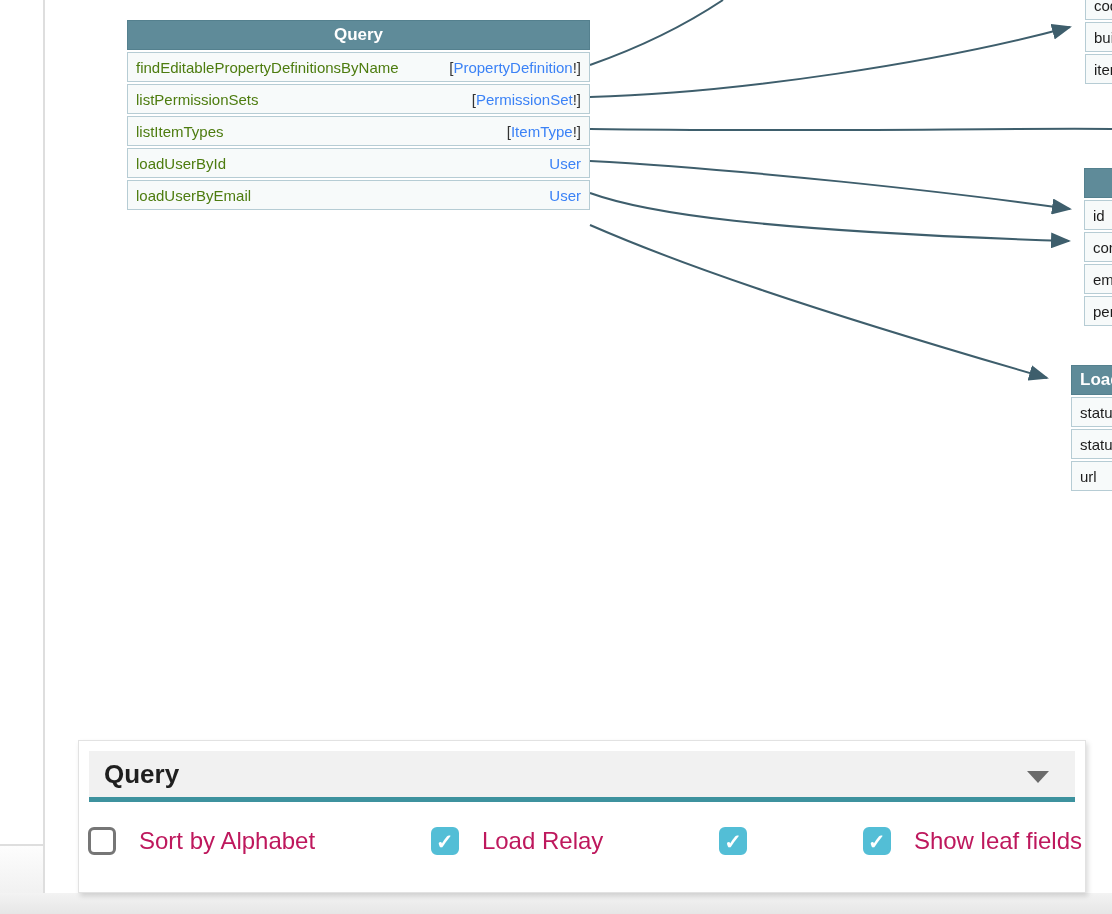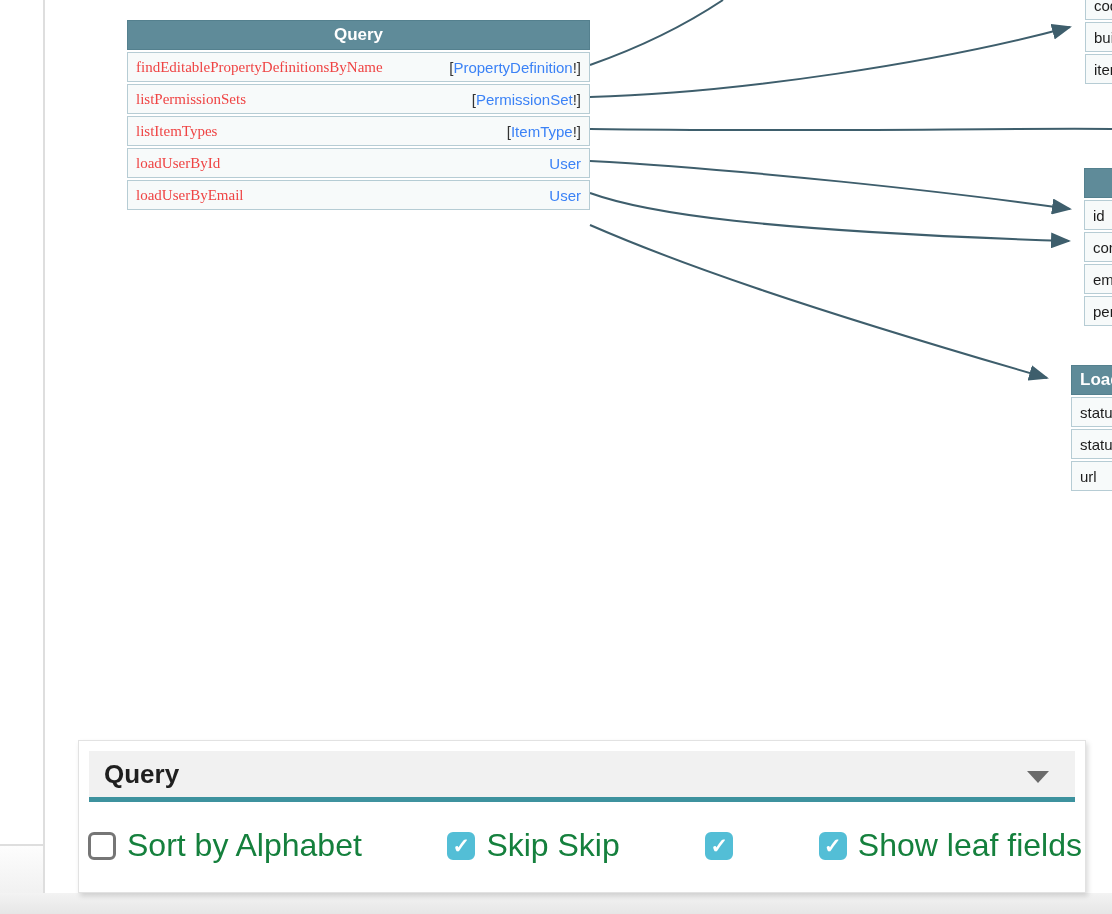--- a/index.html
+++ b/index.html
@@ -16,21 +16,21 @@
                   background:linear-gradient(#f3f3f3,#e6e6e6); z-index:1; }
 
   
   .gql-node { position:absolute; z-index:2; }
   .gql-header { height:30px; background:#5f8b99; border:1px solid #54808e; color:#ffffff;
                 font-size:17px; font-weight:bold; display:flex; align-items:center;
                 justify-content:center; }
   .gql-row { height:30px; margin-top:2px; background:#f7fafa; border:1px solid #b6ccd4;
              display:flex; align-items:center; justify-content:space-between;
              padding:0 8px; font-size:15px; color:#1c1c1c; white-space:nowrap; }
-  .gql-row .fname { color:#ef4444;font-family:Liberation Serif, serif; }
+  .gql-row .fname { color:#4d7c0f; }
   .gql-row .ftype { margin-left:14px; }
   .bracket { color:#333333; }
   .type-link { color:#3b82f6; cursor:pointer; }
 
   #query-node { left:127px; top:20px; width:463px; }
   #node-top-right { left:1085px; top:-12px; width:80px; }
   #node-mid-right { left:1084px; top:168px; width:80px; }
   #node-bottom-right { left:1071px; top:365px; width:80px; }
   .stub-row { justify-content:flex-start; }
 
@@ -50,21 +50,21 @@
                border-left:11px solid transparent; border-right:11px solid transparent;
                border-top:12px solid #6b6b6b; }
   .cb-row { position:absolute; left:6px; top:86px; width:1000px; padding:0 3px;
             display:flex; justify-content:space-between; align-items:center; }
   .cb-group { display:flex; align-items:center; }
   .cb { width:28px; height:28px; border-radius:6px; flex:0 0 28px; cursor:pointer;
         display:flex; align-items:center; justify-content:center; }
   .cb.unchecked { background:#ffffff; border:3px solid #767676; }
   .cb.checked { background:#53bed6; border:3px solid #53bed6; color:#ffffff;
                 font-size:21px; font-weight:bold; line-height:1; }
-  .cb-label { font-size:32px; color:#15803d; margin-left:11px; white-space:nowrap; }
+  .cb-label { font-size:24px; color:#be185d; margin-left:23px; white-space:nowrap; }
 </style>
 </head>
 <body>
 
 <div class="stage">
 
   <div class="v-divider"></div>
   <div class="h-divider-left"></div>
   <div class="left-bottom-panel"></div>
   <div class="bottom-strip"></div>
@@ -157,21 +157,21 @@
       <span class="sel-label">Query</span>
       <span class="sel-caret"></span>
     </div>
     <div class="cb-row">
       <div class="cb-group">
         <span class="cb unchecked"></span>
         <span class="cb-label">Sort by Alphabet</span>
       </div>
       <div class="cb-group">
         <span class="cb checked">✓</span>
-        <span class="cb-label">Skip Skip</span>
+        <span class="cb-label">Load Relay</span>
       </div>
       <div class="cb-group">
         <span class="cb checked">✓</span>
       </div>
       <div class="cb-group">
         <span class="cb checked">✓</span>
         <span class="cb-label">Show leaf fields</span>
       </div>
     </div>
   </div>

